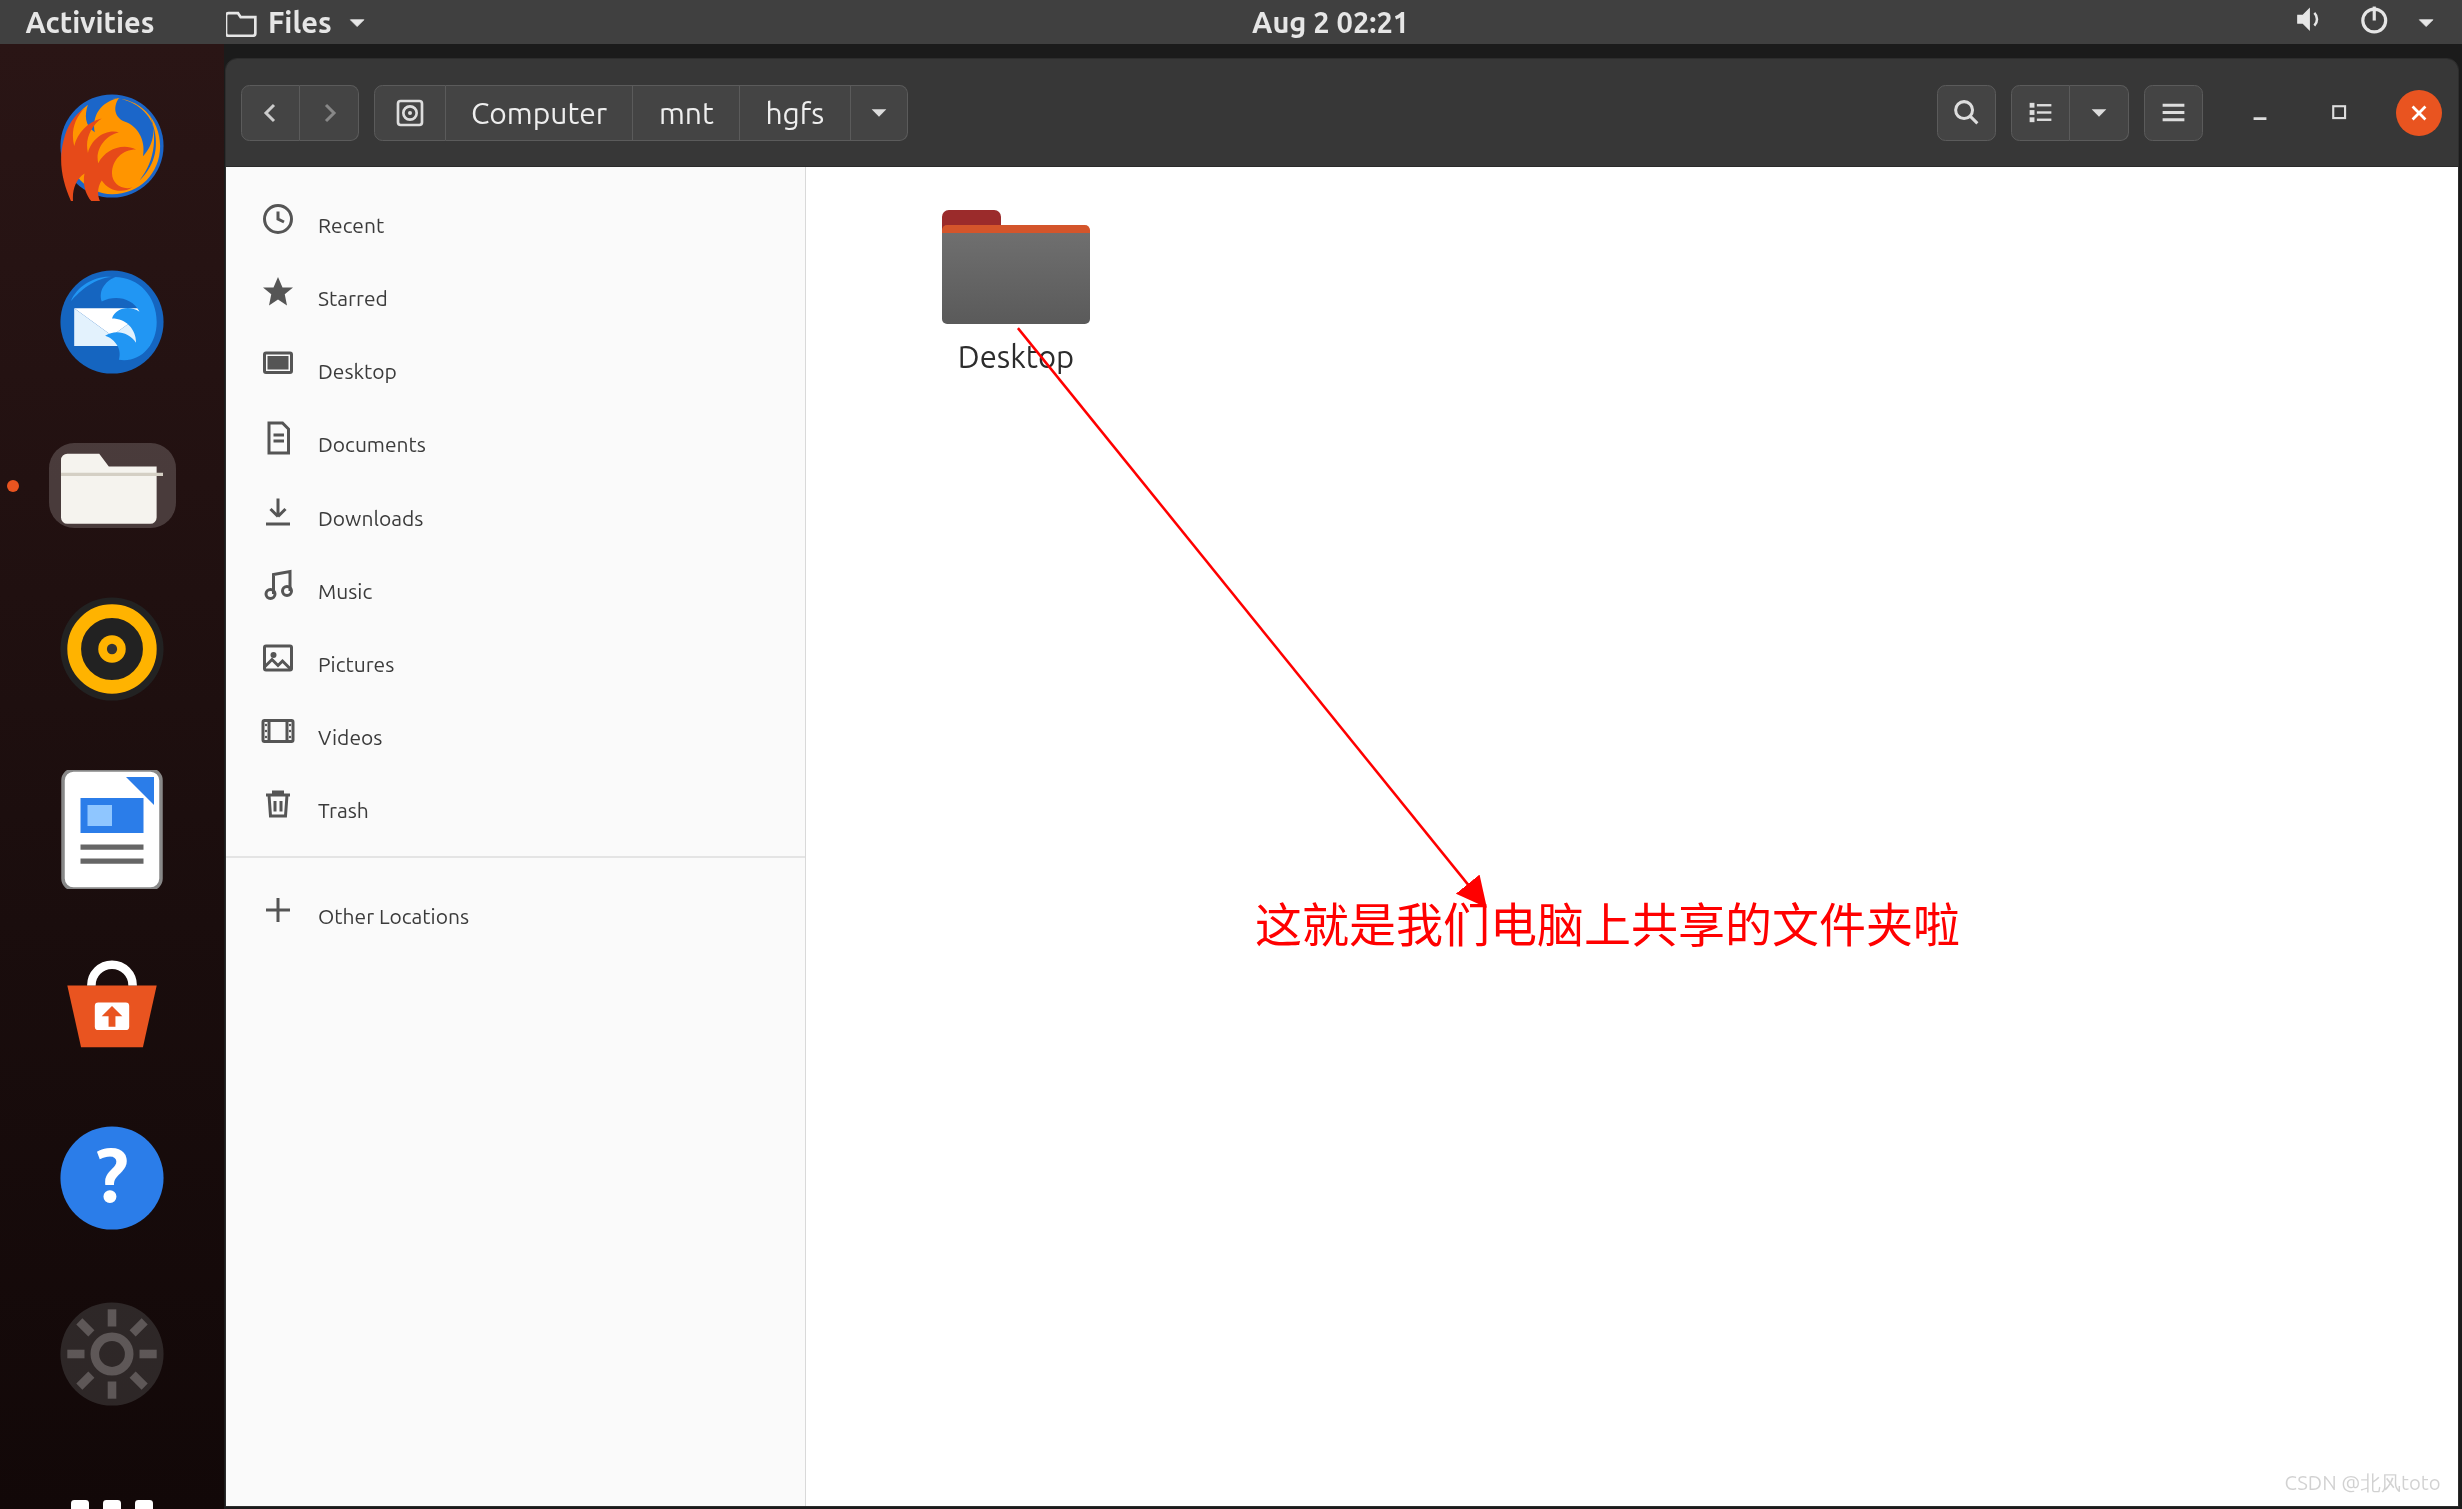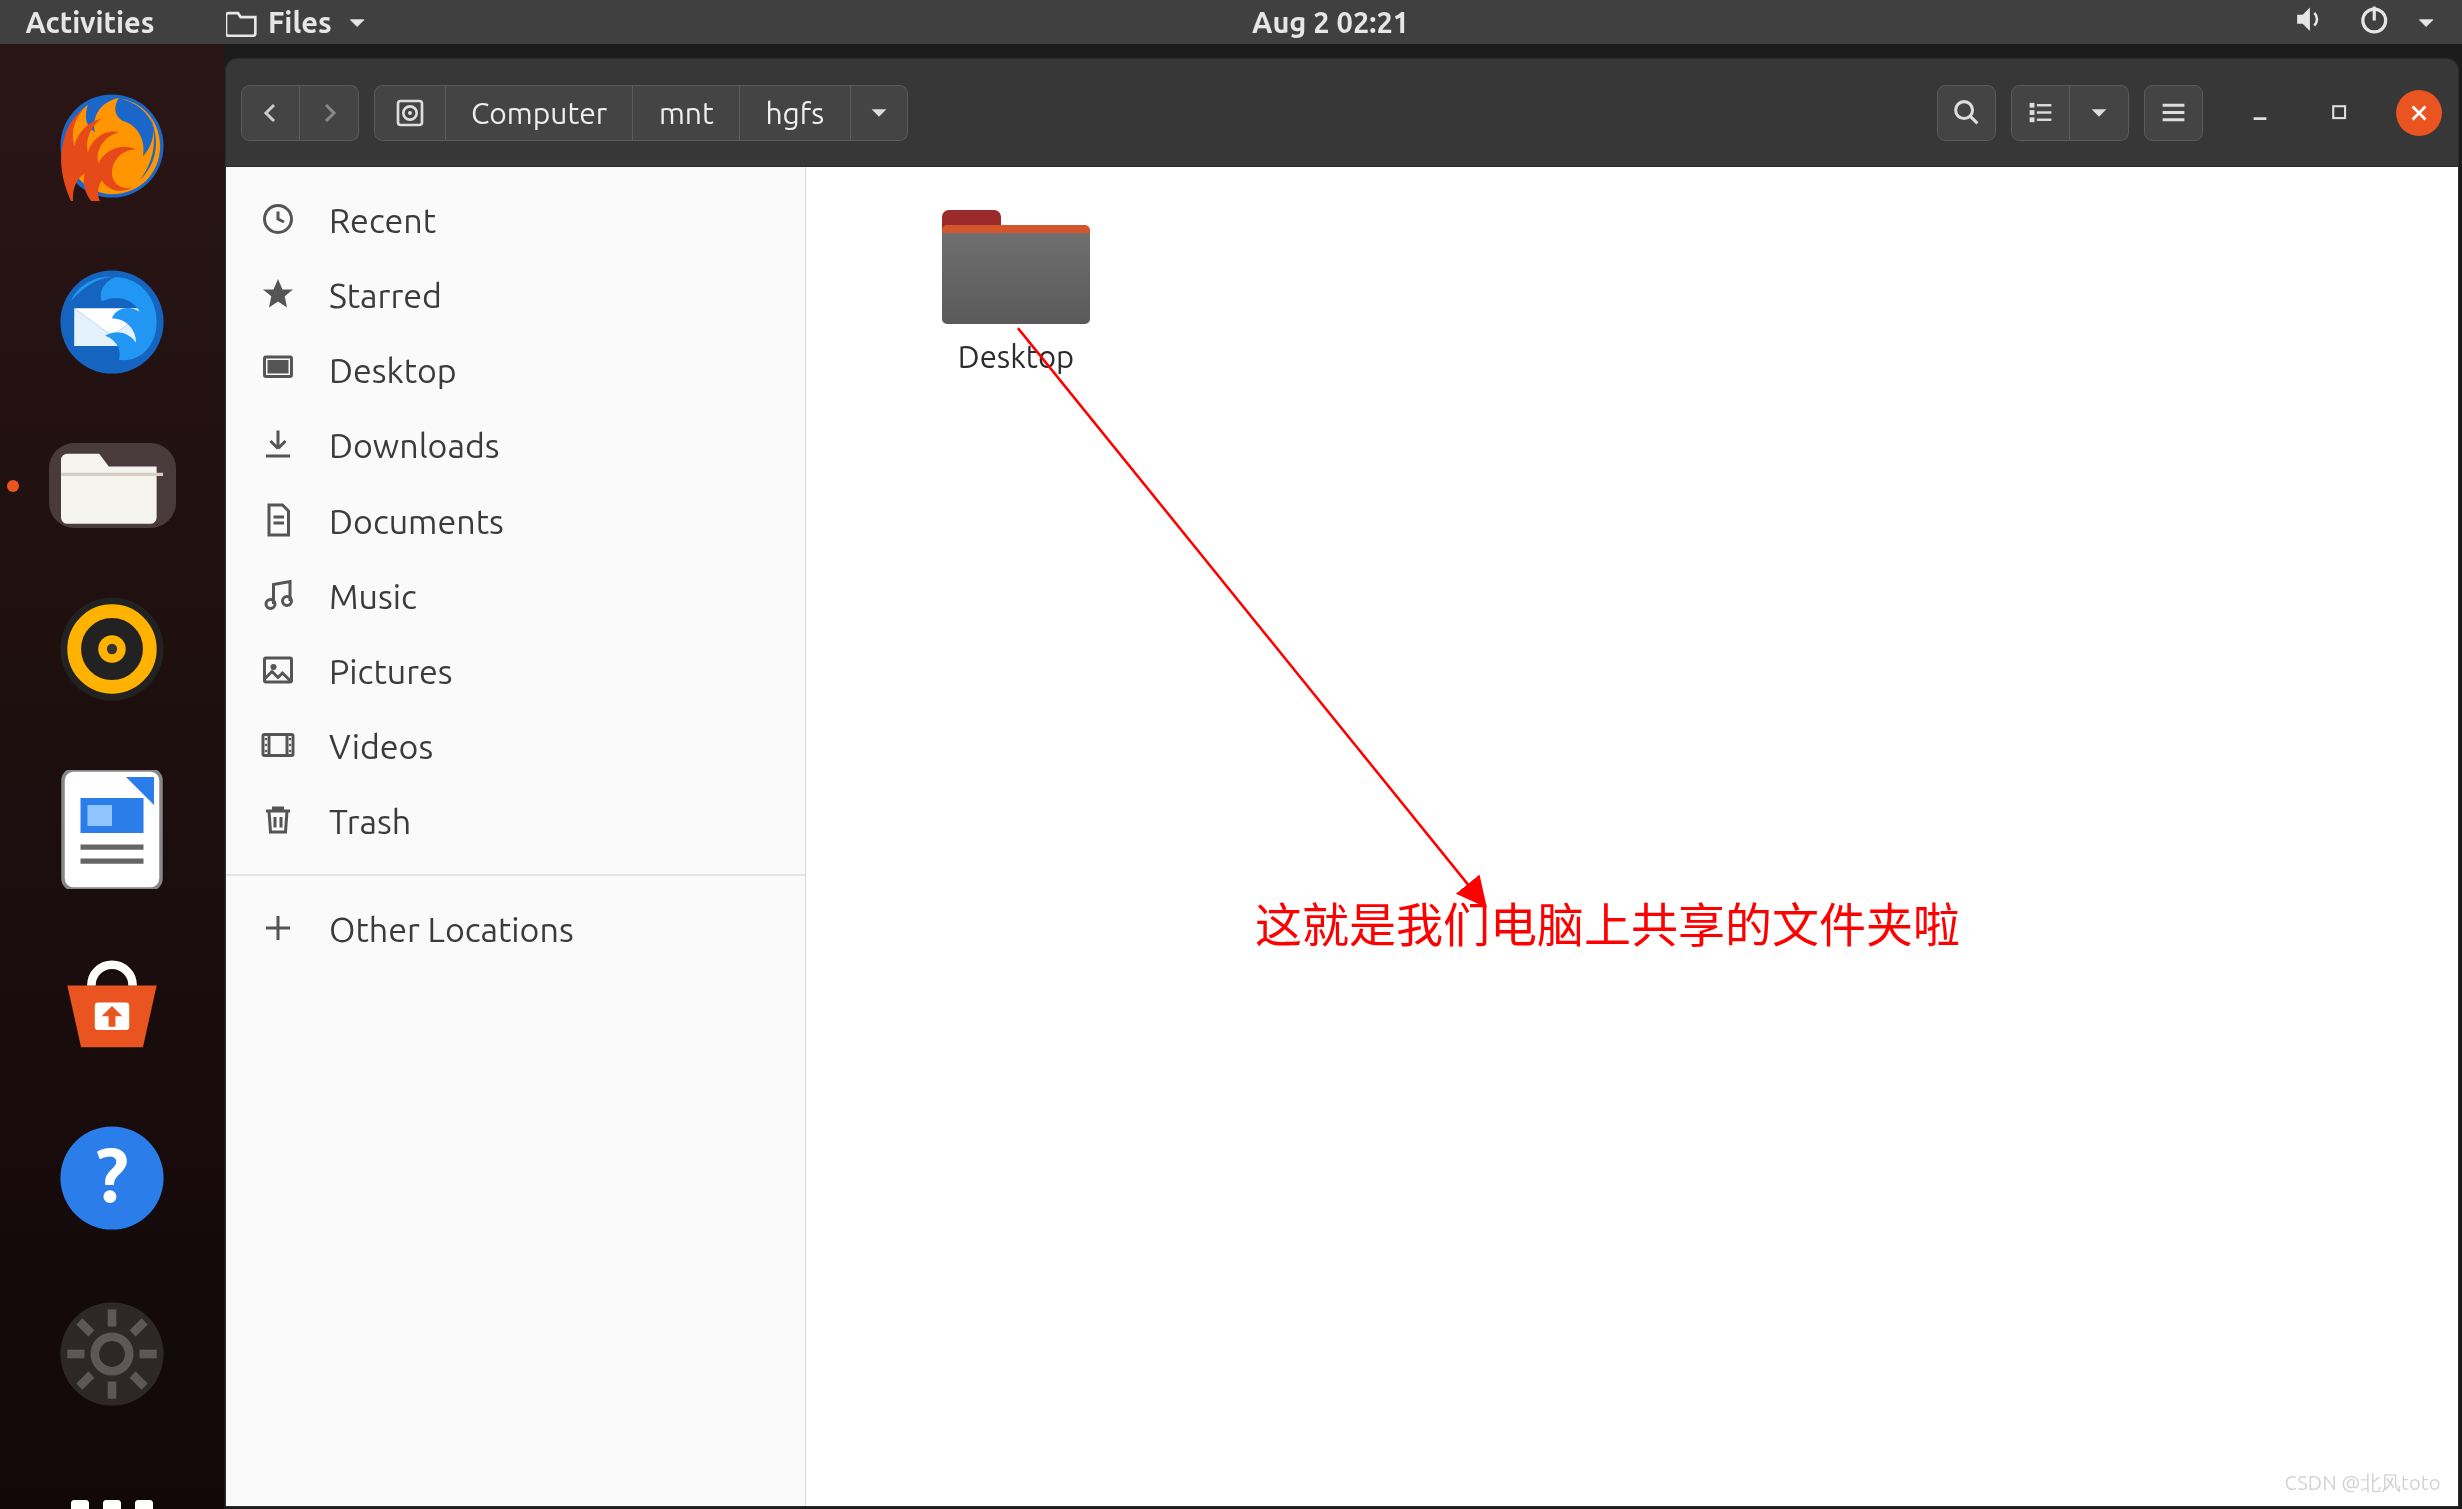--- a/index.html
+++ b/index.html
@@ -85,22 +85,22 @@
 .win-ctrl svg { fill: #fff; stroke: #fff; }
 
 .body {
   flex: 1; display: flex; background: #fff;
 }
 .sidebar {
   width: 580px; background: #fafafa; border-right: 1.7px solid #d9d9d9;
   display: flex; flex-direction: column; padding: 15.2px 0;
 }
 .side-item {
-  display: flex; align-items: flex-start; gap: 33px;
-  padding: 18.6px 34px; color: #3b3b3b; font-size: 34px;
+  display: flex; align-items: flex-end; gap: 22px;
+  padding: 18.6px 34px; color: #3b3b3b; font-size: 21px;
 }
 .side-item svg { flex-shrink: 0; }
 .side-sep { height: 1.7px; background: #e4e4e4; margin: 15.2px 0; }
 
 .content {
   flex: 1; position: relative; background: #fff;
   padding: 34px 51px;
 }
 .folder-item {
   display: inline-flex; flex-direction: column; align-items: center; gap: 15.2px;
@@ -366,32 +366,32 @@
       </div>
       <div class="side-item">
         <svg width="36" height="36" viewBox="0 0 24 24">
             <rect x="3" y="4" width="18" height="13" rx="1" fill="none" stroke="#555" stroke-width="2"></rect>
             <rect x="5" y="6" width="14" height="9" fill="#555"></rect>
           </svg>
         <span>Desktop</span>
       </div>
       <div class="side-item">
         <svg width="36" height="36" viewBox="0 0 24 24">
-            <path d="M12 3v12m0 0l-5-5m5 5l5-5" fill="none" stroke="#555" stroke-width="2"></path>
-            <line x1="4" y1="20" x2="20" y2="20" stroke="#555" stroke-width="2"></line>
-          </svg>
-        <span>Downloads</span>
-      </div>
-      <div class="side-item">
-        <svg width="36" height="36" viewBox="0 0 24 24">
             <path d="M6 2h9l4 4v16H6V2z" fill="none" stroke="#555" stroke-width="2"></path>
             <line x1="9" y1="10" x2="16" y2="10" stroke="#555" stroke-width="2"></line>
             <line x1="9" y1="14" x2="16" y2="14" stroke="#555" stroke-width="2"></line>
           </svg>
         <span>Documents</span>
+      </div>
+      <div class="side-item">
+        <svg width="36" height="36" viewBox="0 0 24 24">
+            <path d="M12 3v12m0 0l-5-5m5 5l5-5" fill="none" stroke="#555" stroke-width="2"></path>
+            <line x1="4" y1="20" x2="20" y2="20" stroke="#555" stroke-width="2"></line>
+          </svg>
+        <span>Downloads</span>
       </div>
       <div class="side-item">
         <svg width="36" height="36" viewBox="0 0 24 24">
             <path d="M9 18V5l11-2v13" fill="none" stroke="#555" stroke-width="2"></path>
             <circle cx="7" cy="18" r="3" fill="none" stroke="#555" stroke-width="2"></circle>
             <circle cx="18" cy="16" r="3" fill="none" stroke="#555" stroke-width="2"></circle>
           </svg>
         <span>Music</span>
       </div>
       <div class="side-item">

